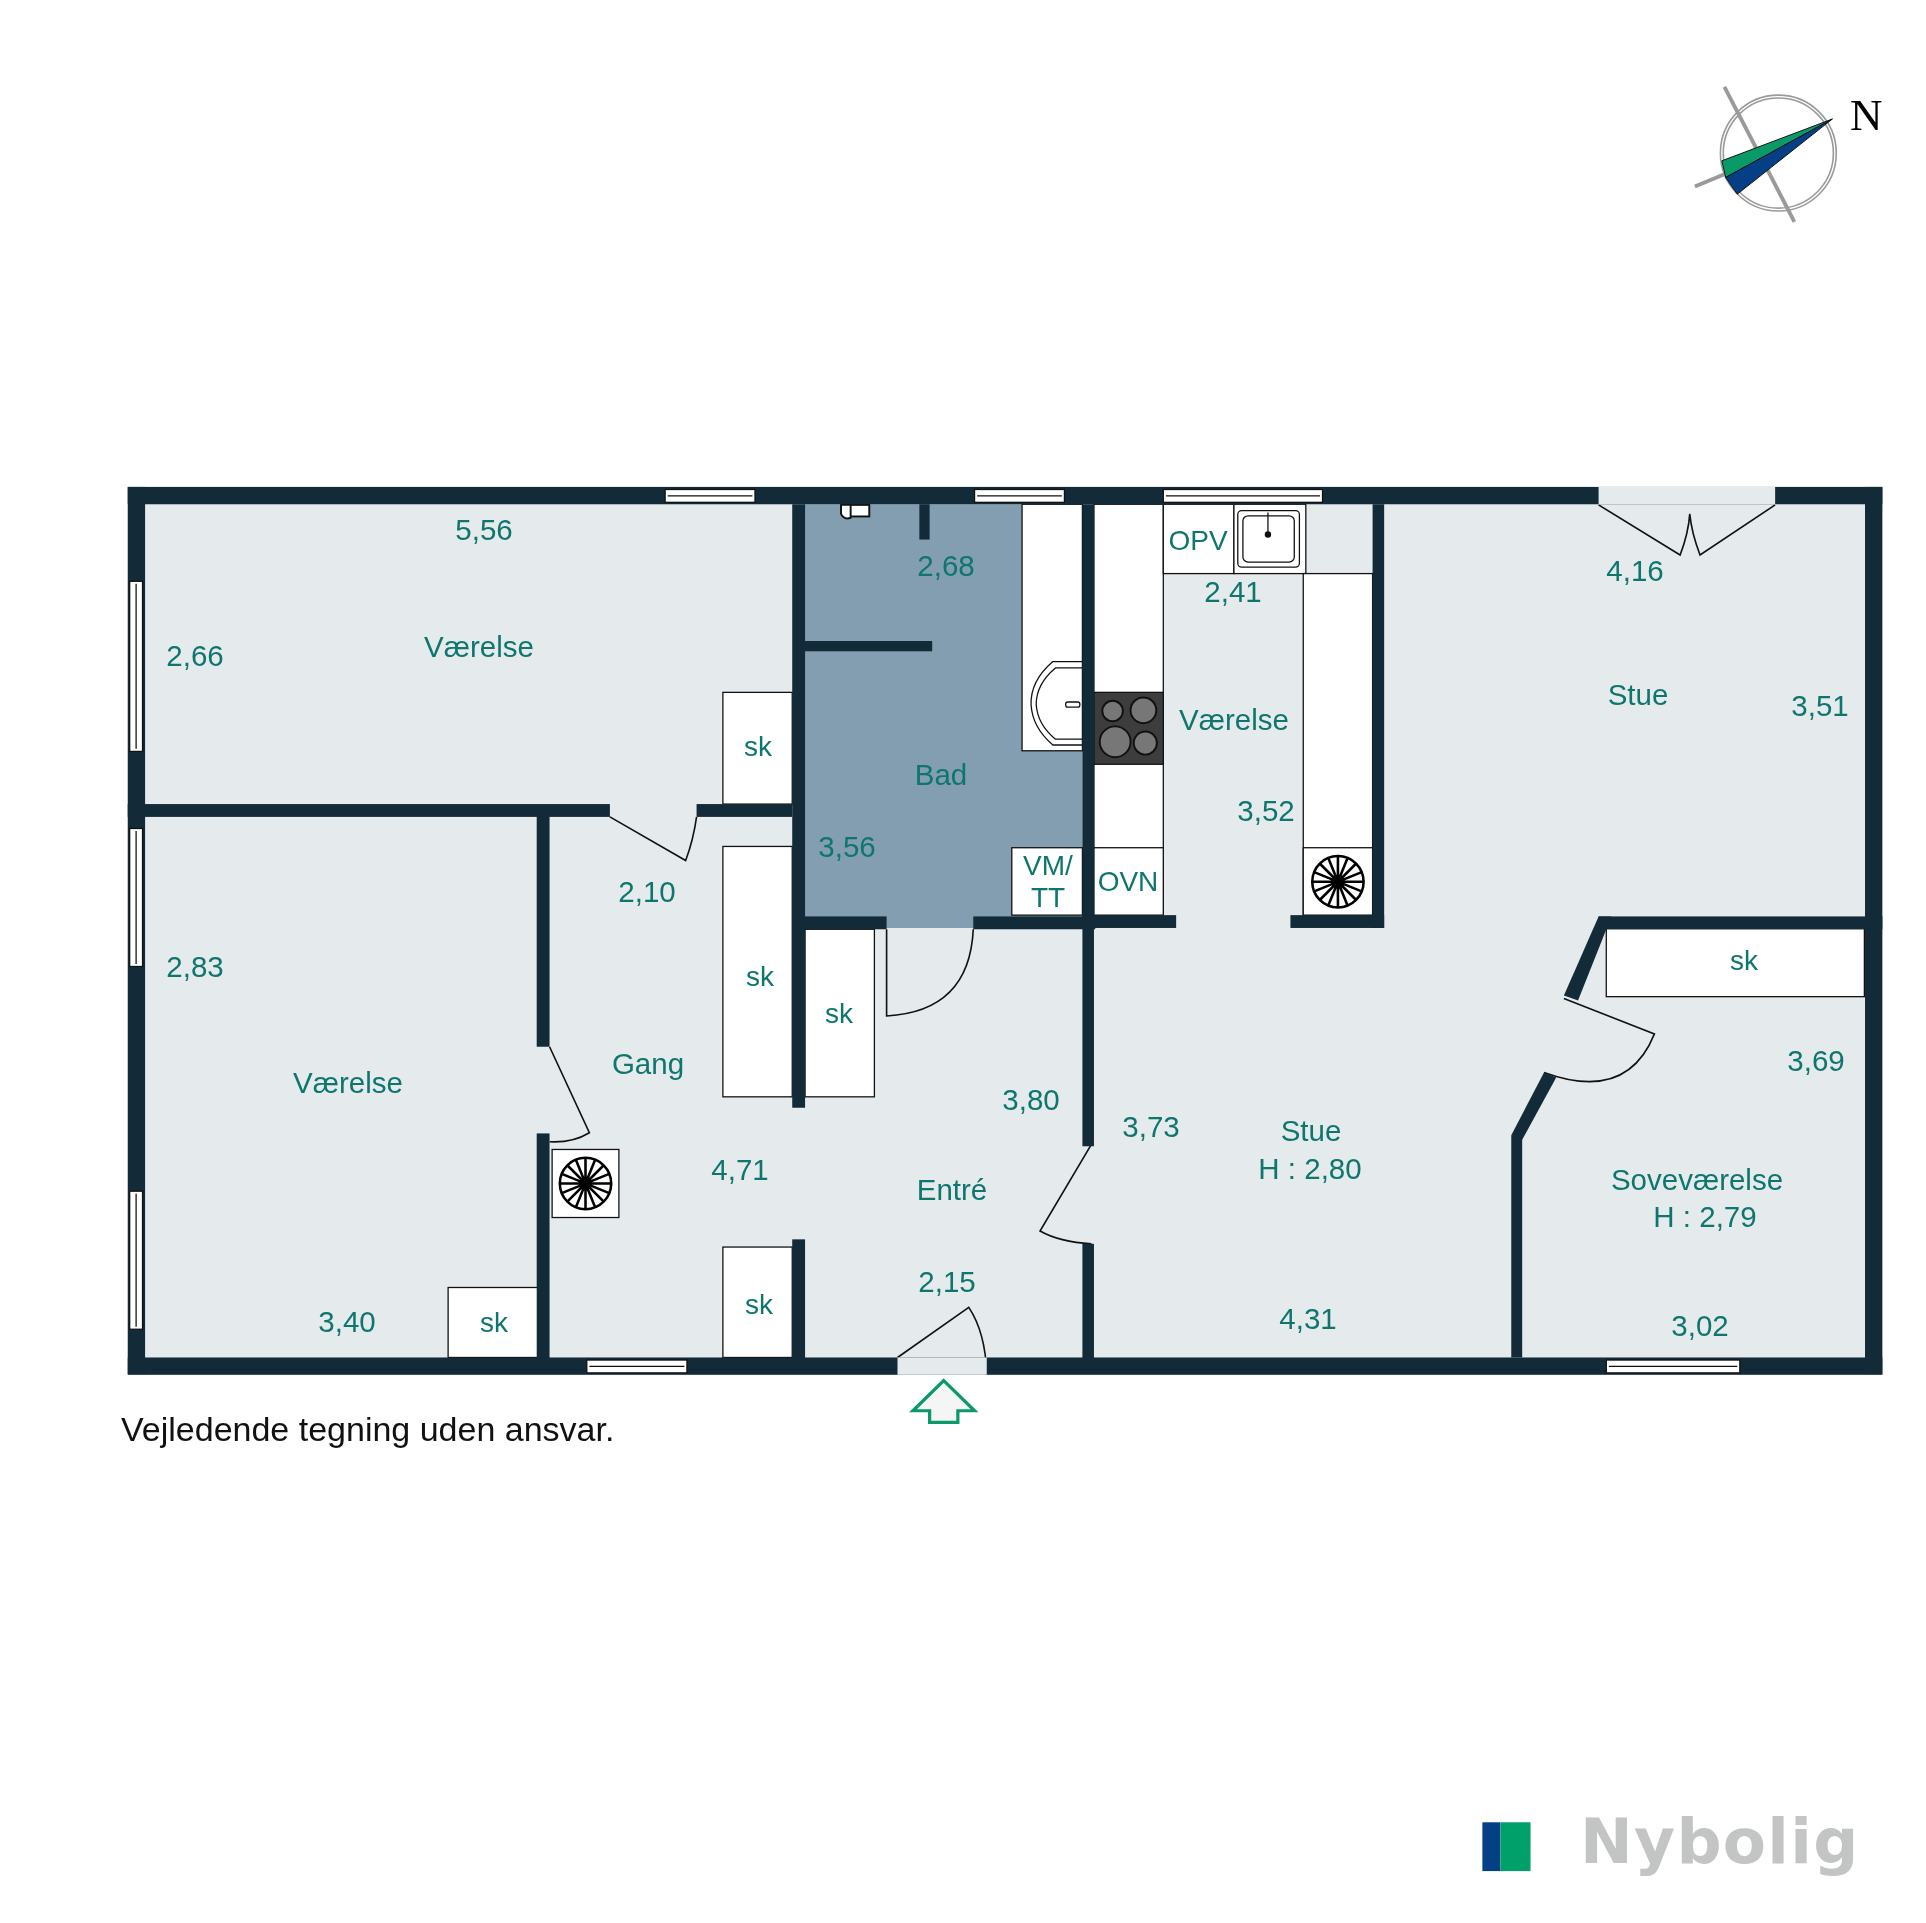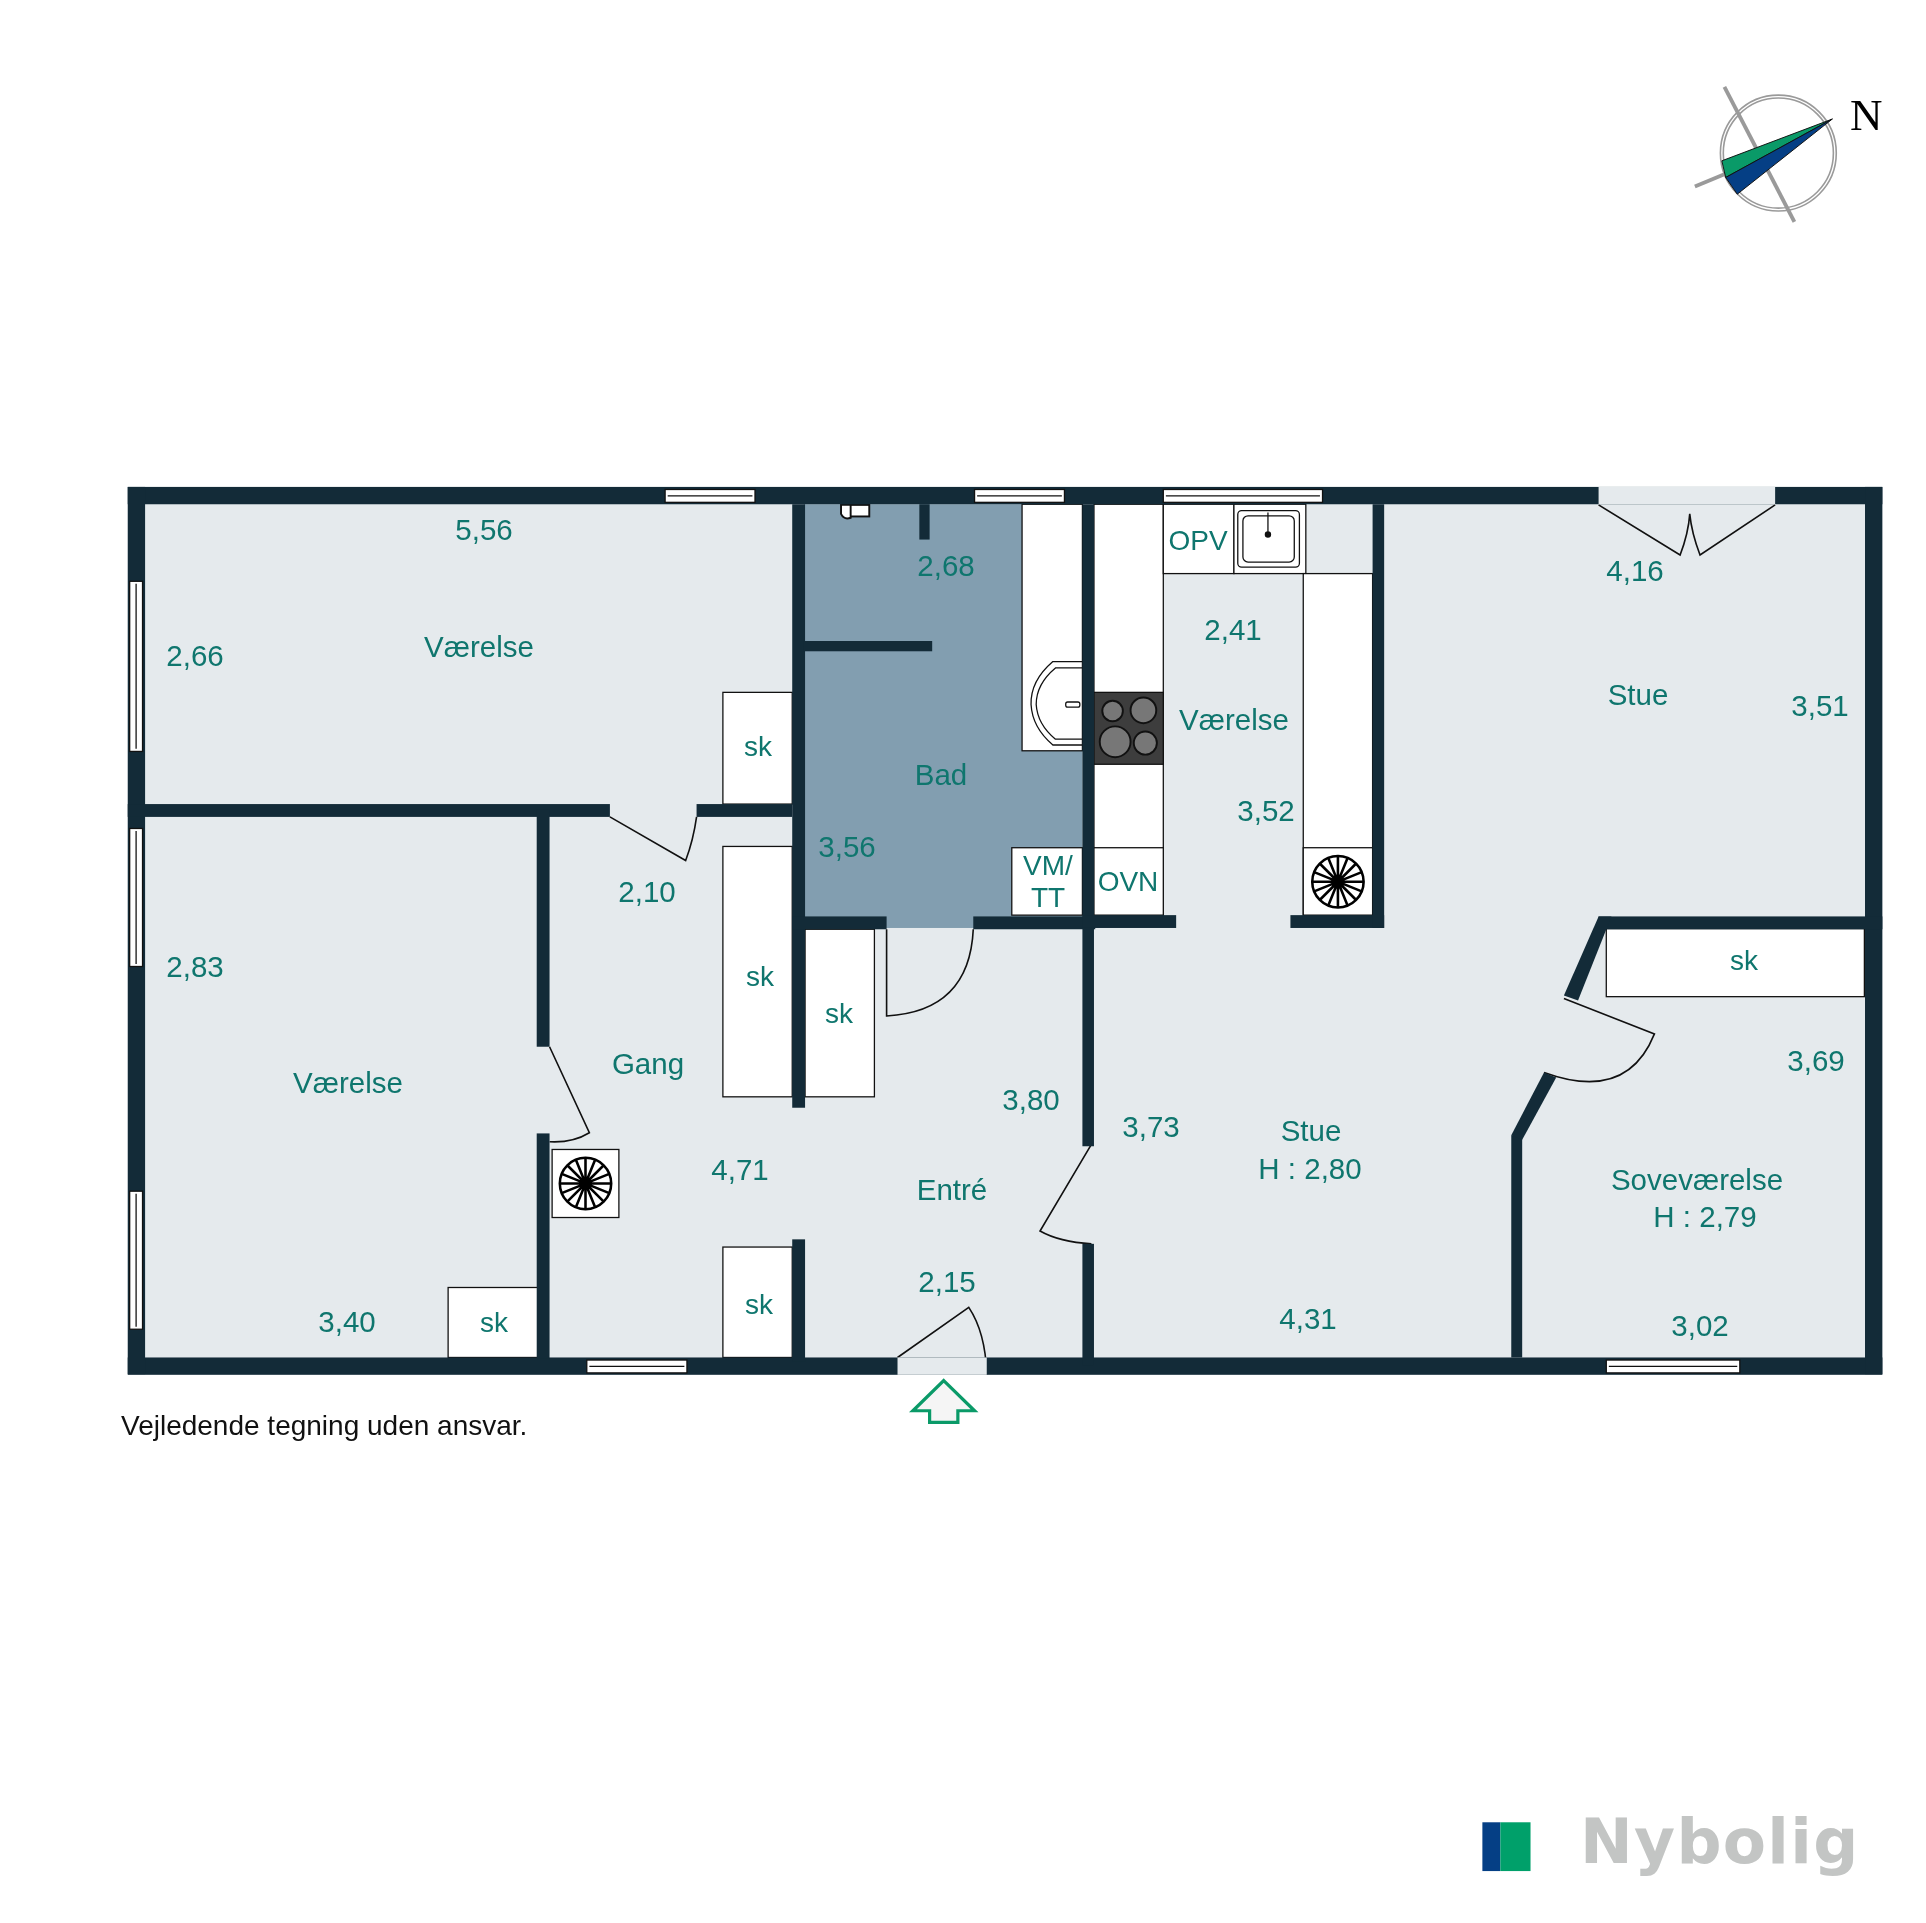--- a/index.html
+++ b/index.html
@@ -1,20 +1,20 @@
 <!DOCTYPE html>
 <html style="font-size:10.3px"><head>
 <meta charset="utf-8">
 <style>
   html, body { margin:0; padding:0; background:#ffffff; }
   body { width:1926px; height:1924px; position:relative; overflow:hidden; font-family:"Liberation Sans", "DejaVu Sans", sans-serif; }
   #plan { position:absolute; left:0; top:0; width:1926px; height:1924px; }
   .lbl { position:absolute; transform:translate(-50%,-50%); font-size:29.5px; color:#0f766e; white-space:nowrap; line-height:1.15; text-align:center; font-family:"Liberation Sans", sans-serif; }
   .lbl.small { font-size:28px; }
-  .disclaimer { position:absolute; left:121px; top:1410px; font-size:28px; color:#111; font-family:"Liberation Sans", sans-serif; }
+  .disclaimer { position:absolute; left:121px; top:1410px; font-size:34px; color:#111; font-family:"Liberation Sans", sans-serif; }
   .north-letter { position:absolute; left:1850px; top:89px; font-size:45px; font-family:"Liberation Serif", serif; color:#000; }
   .logo-text { position:absolute; left:1560px; top:1805px; font-size:63px; font-weight:bold; color:#c3c5c4; font-family:"DejaVu Sans", sans-serif; letter-spacing:1.3px;margin-left:20px; }
 </style>
 </head>
 <body>
 
 <svg id="plan" viewBox="0 0 3000 2996" xmlns="http://www.w3.org/2000/svg">
 
   <g>
     <circle cx="2770" cy="238" r="88" fill="none" stroke="#9a9a9a" stroke-width="7"></circle>
@@ -194,21 +194,21 @@
 
 <div class="lbl" style="left:479px;top:647px">Værelse</div>
 <div class="lbl" style="left:484px;top:530px">5,56</div>
 <div class="lbl" style="left:195px;top:656px">2,66</div>
 
 <div class="lbl" style="left:941px;top:775px">Bad</div>
 <div class="lbl" style="left:946px;top:566px">2,68</div>
 <div class="lbl" style="left:847px;top:847px">3,56</div>
 
 <div class="lbl" style="left:1234px;top:720px">Værelse</div>
-<div class="lbl" style="left:1233px;top:630px">2,41</div>
+<div class="lbl" style="left:1233px;top:592px">2,41</div>
 <div class="lbl" style="left:1266px;top:811px">3,52</div>
 
 <div class="lbl" style="left:1638px;top:695px">Stue</div>
 <div class="lbl" style="left:1635px;top:571px">4,16</div>
 <div class="lbl" style="left:1820px;top:706px">3,51</div>
 
 <div class="lbl" style="left:348px;top:1083px">Værelse</div>
 <div class="lbl" style="left:195px;top:967px">2,83</div>
 <div class="lbl" style="left:347px;top:1322px">3,40</div>
 

